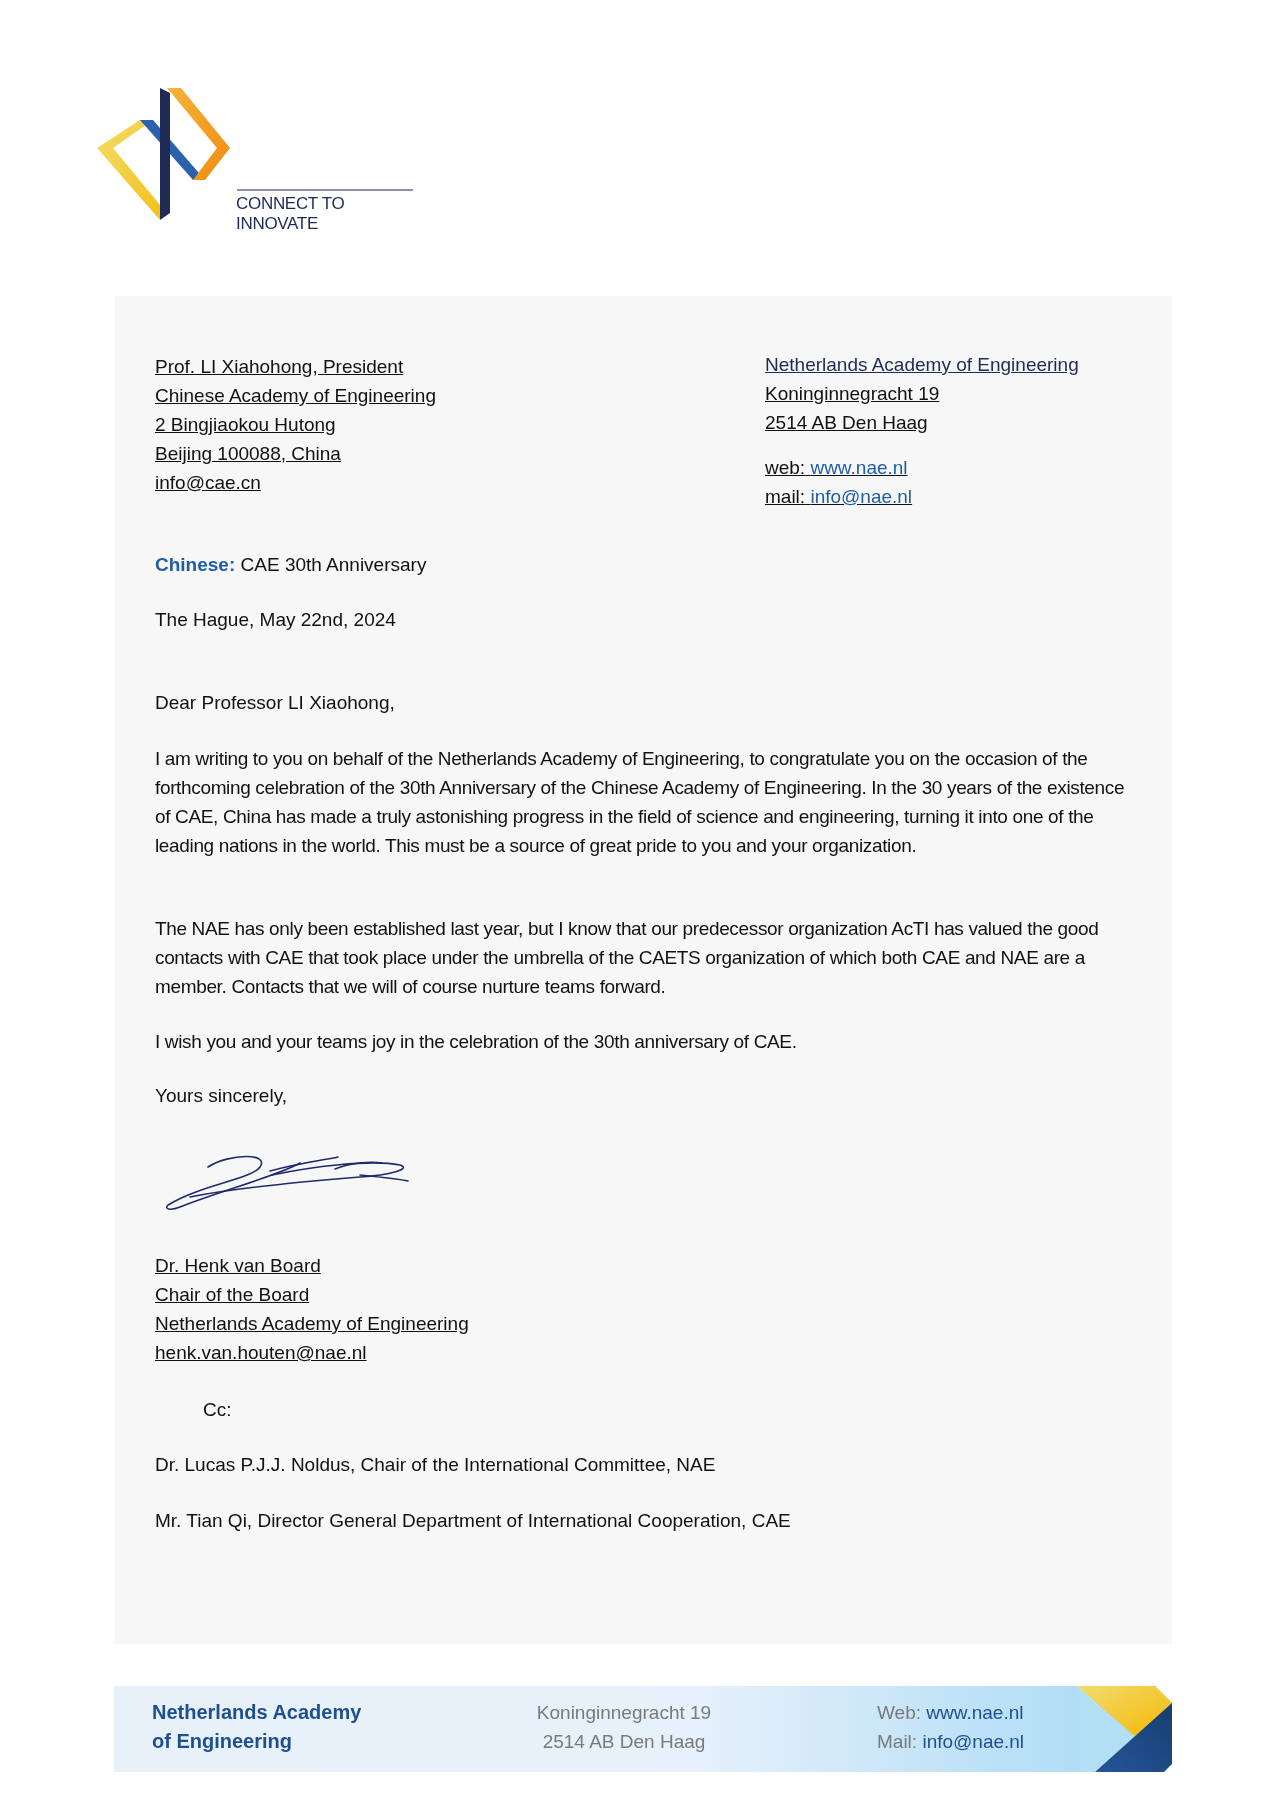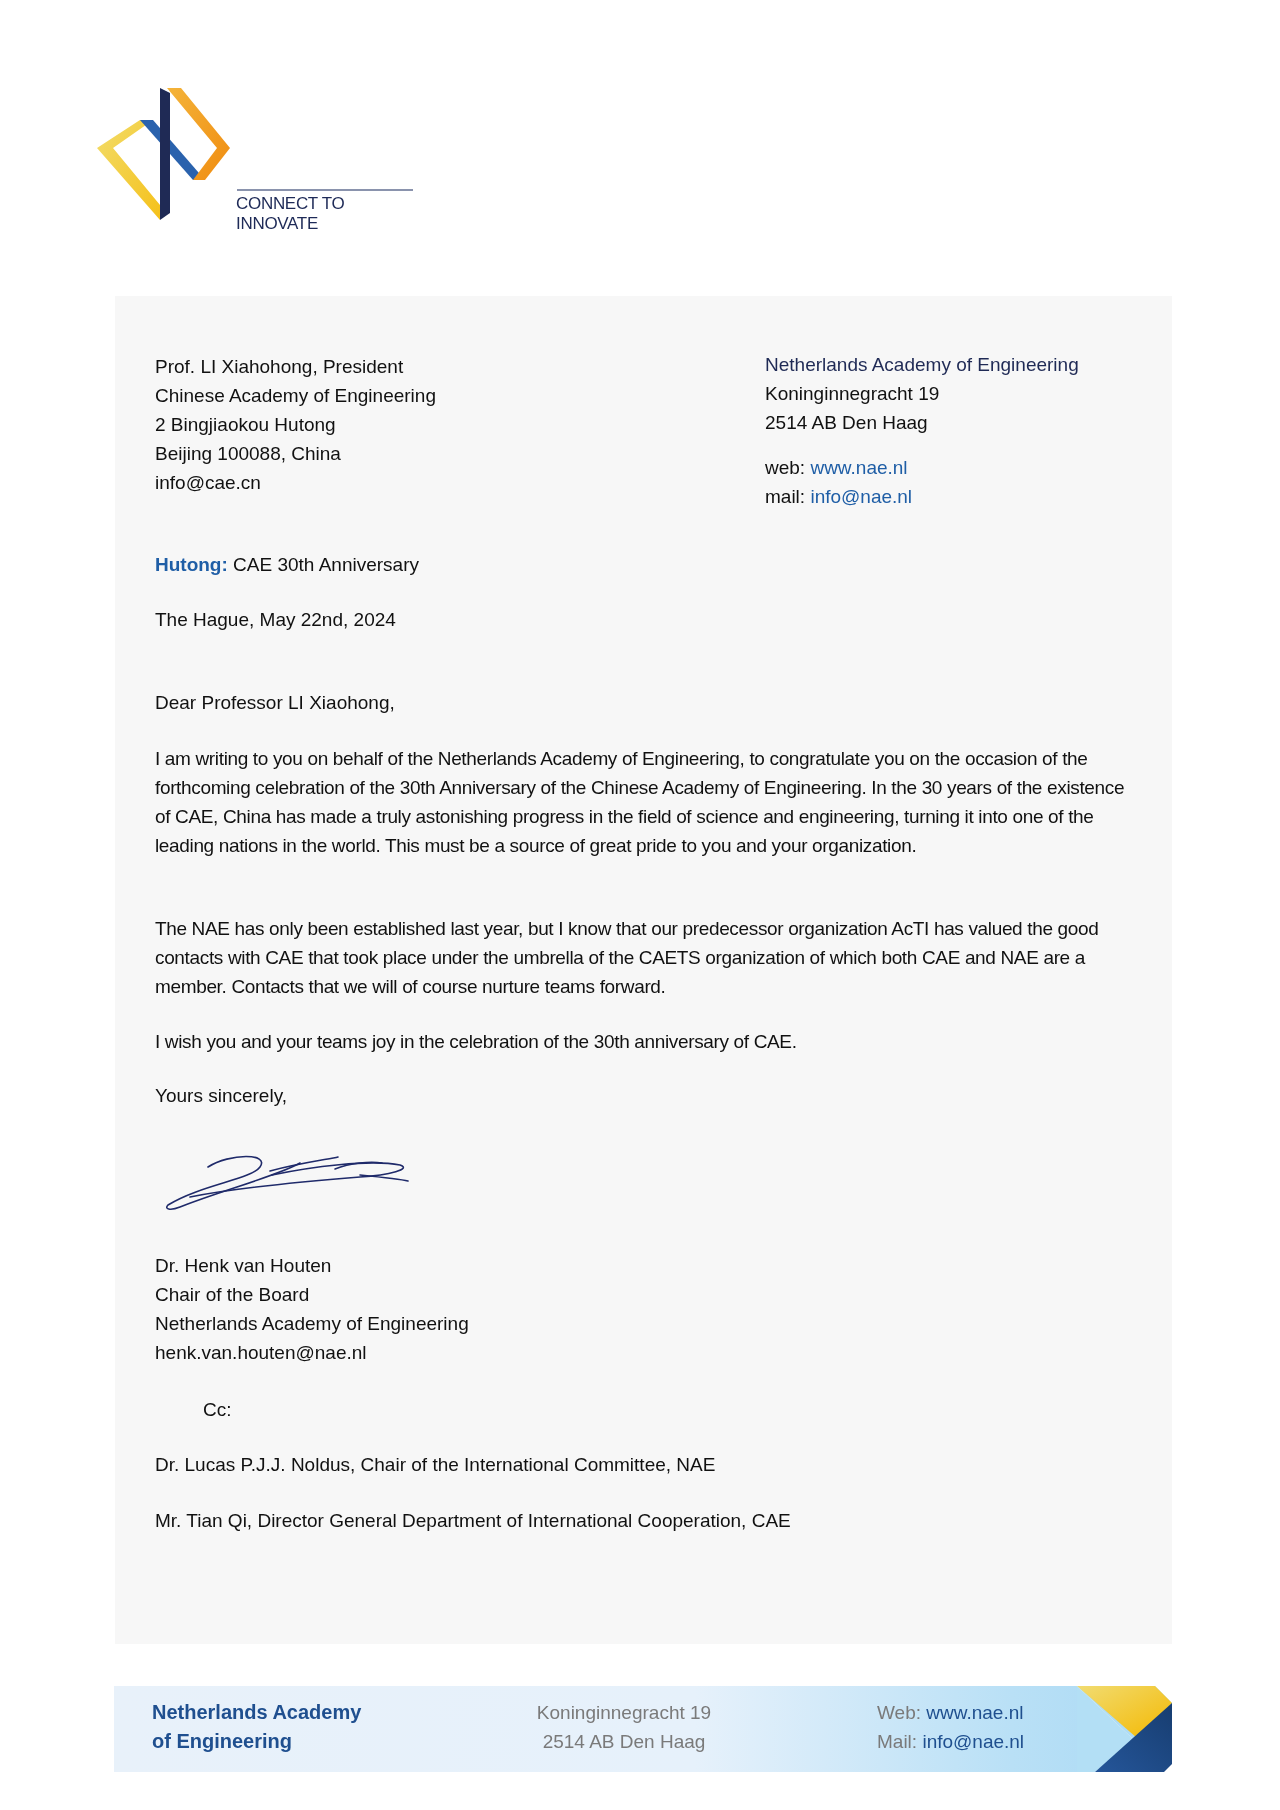--- a/index.html
+++ b/index.html
@@ -6,21 +6,21 @@
   body { width: 1280px; height: 1810px; position: relative; overflow: hidden;
          font-family: "Liberation Sans", "DejaVu Sans", sans-serif; color: #111; }
   .abs { position: absolute; }
   .logo { left: 95px; top: 85px; width: 330px; height: 135px; }
   .logo-word { position: absolute; left: 142px; top: 17px; font-family: "DejaVu Sans", sans-serif;
                font-size: 82px; line-height: 82px; color: #2563a8; letter-spacing: 1px; font-weight: normal; transform: scaleX(1.0); }
   .logo-rule { position: absolute; left: 142px; top: 104px; width: 176px; height: 2px; background: #8a93ad; }
   .logo-tag { position: absolute; left: 141px; top: 109px; font-size: 17px; line-height: 20px; color: #1e2a57; letter-spacing: -0.3px; }
   .panel { left: 115px; top: 296px; width: 1057px; height: 1348px; background: #f7f7f7; }
   .txt { position: absolute; font-size: 19px; line-height: 29px; color: #111; white-space: nowrap; }
-  .lines div { height: 29px; }
+  .lines div { height: 29px; text-decoration: underline; }
   .navy { color: #1f2a55; }
   .link { color: #1f5ea6; }
   .subject-label { color: #1f5ea6; font-weight: bold; }
   .para { position: absolute; left: 155px; width: 975px; font-size: 19px; line-height: 29px; color: #111; white-space: normal; letter-spacing: -0.35px; }
   .footer { left: 114px; top: 1686px; width: 1057px; height: 86px;
             background: linear-gradient(90deg, #e8f1fa 0%, #e6f1fb 55%, #b9e0f6 85%, #a9d9f4 100%); }
   .f-org { position: absolute; left: 38px; top: 12px; font-size: 20px; line-height: 29px; color: #1f4f8f; font-weight: bold; }
   .f-addr { position: absolute; left: 390px; width: 240px; top: 12px; font-size: 19px; line-height: 29px; color: #7a7a7a; text-align: center; }
   .f-contact { position: absolute; left: 763px; top: 12px; font-size: 19px; line-height: 29px; color: #7a7a7a; }
   .f-contact .v { color: #1f4f8f; }
@@ -73,21 +73,21 @@
     <span>web:</span>
     <span class="link">www.nae.nl</span>
   </div>
   <div>
     <span>mail:</span>
     <span class="link">info@nae.nl</span>
   </div>
 </div>
 
 <div class="txt" style="left:155px; top:550px;">
-  <span class="subject-label">Hutong:</span>
+  <span class="subject-label">Chinese:</span>
   <span>CAE 30th Anniversary</span>
 </div>
 
 <div class="txt" style="left:155px; top:605px;">The Hague, May 22nd, 2024</div>
 
 <div class="txt" style="left:155px; top:688px;">Dear Professor LI Xiaohong,</div>
 
 <div class="para" style="top:744px;">I am writing to you on behalf of the Netherlands Academy of Engineering, to congratulate you on the occasion of the forthcoming celebration of the 30th Anniversary of the Chinese Academy of Engineering. In the 30 years of the existence of CAE, China has made a truly astonishing progress in the field of science and engineering, turning it into one of the leading nations in the world. This must be a source of great pride to you and your organization.</div>
 <div class="para" style="top:914px;">The NAE has only been established last year, but I know that our predecessor organization AcTI has valued the good contacts with CAE that took place under the umbrella of the CAETS organization of which both CAE and NAE are a member. Contacts that we will of course nurture teams forward.</div>
 <div class="para" style="top:1027px;">I wish you and your teams joy in the celebration of the 30th anniversary of CAE.</div>
@@ -98,21 +98,21 @@
   <g fill="none" stroke="#1f2a6a" stroke-width="1.6" stroke-linecap="round">
     <path d="M48,22 C70,8 110,8 100,22 C92,34 40,40 8,60 C4,64 10,66 20,62 C60,46 120,30 140,18"></path>
     <path d="M110,26 C140,18 170,14 178,12"></path>
     <path d="M112,30 C150,22 210,14 240,20 C252,24 230,30 200,32 C150,36 80,42 30,52"></path>
     <path d="M175,24 C190,18 210,16 222,18"></path>
     <path d="M200,30 C220,32 240,34 248,36"></path>
   </g>
 </svg>
 
 <div class="txt lines" style="left:155px; top:1251px;">
-  <div>Dr. Henk van Houten</div>
+  <div>Dr. Henk van Board</div>
   <div>Chair of the Board</div>
   <div>Netherlands Academy of Engineering</div>
   <div>henk.van.houten@nae.nl</div>
 </div>
 
 <div class="txt" style="left:155px; top:1395px;margin-left:48px;">Cc:</div>
 <div class="txt" style="left:155px; top:1450px;">Dr. Lucas P.J.J. Noldus, Chair of the International Committee, NAE</div>
 <div class="txt" style="left:155px; top:1506px;">Mr. Tian Qi, Director General Department of International Cooperation, CAE</div>
 
 <div class="abs footer">

